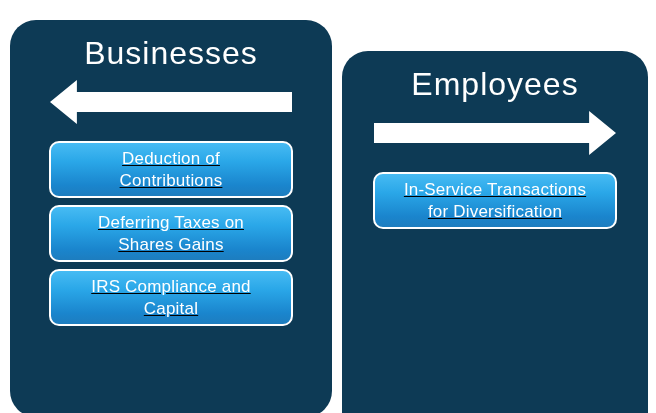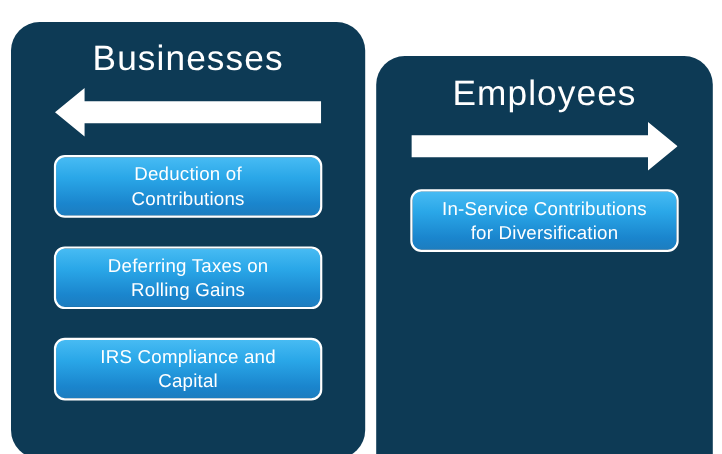--- a/index.html
+++ b/index.html
@@ -27,21 +27,21 @@
     font-size: 32px; font-weight: 400; letter-spacing: 1px;
     line-height: 39px;
     text-align: center;
   }
 
   .arrow-wrap { width: 242px; height: 50px; margin-top: 4px; }
   .arrow-wrap svg { display: block; width: 100%; height: 100%; }
 
   .boxes {
     margin-top: 14px;
-    display: flex; flex-direction: column; align-items: center; gap: 26px;
+    display: flex; flex-direction: column; align-items: center; gap: 7px; text-decoration: underline;
   }
   .benefit-box {
     width: 244px; height: 57px;
     box-sizing: border-box;
     border: 2.5px solid #ffffff;
     border-radius: 10px;
     background: linear-gradient(180deg, #47bbf3 0%, #2aa7e8 35%, #1a85cd 80%, #1d7dbf 100%);
     display: flex; align-items: center; justify-content: center;
     text-align: center;
   }
@@ -63,37 +63,37 @@
         <polygon points="252,15 28,15 28,3 0,25 28,47 28,35 252,35" fill="#ffffff"></polygon>
       </svg>
     </div>
     <div class="boxes">
       <div class="benefit-box">
         <span>Deduction of
 Contributions</span>
       </div>
       <div class="benefit-box">
         <span>Deferring Taxes on
-Rolling Gains</span>
+Shares Gains</span>
       </div>
       <div class="benefit-box">
         <span>IRS Compliance and
 Capital</span>
       </div>
     </div>
   </section>
 
   <section class="panel panel-right">
     <h2 class="panel-title">Employees</h2>
     <div class="arrow-wrap">
       <svg viewBox="0 0 252 50" preserveAspectRatio="none" aria-hidden="true">
         <polygon points="0,15 224,15 224,3 252,25 224,47 224,35 0,35" fill="#ffffff"></polygon>
       </svg>
     </div>
     <div class="boxes">
       <div class="benefit-box">
-        <span>In-Service Contributions
+        <span>In-Service Transactions
 for Diversification</span>
       </div>
     </div>
   </section>
 
 </div>
 
 </body></html>

